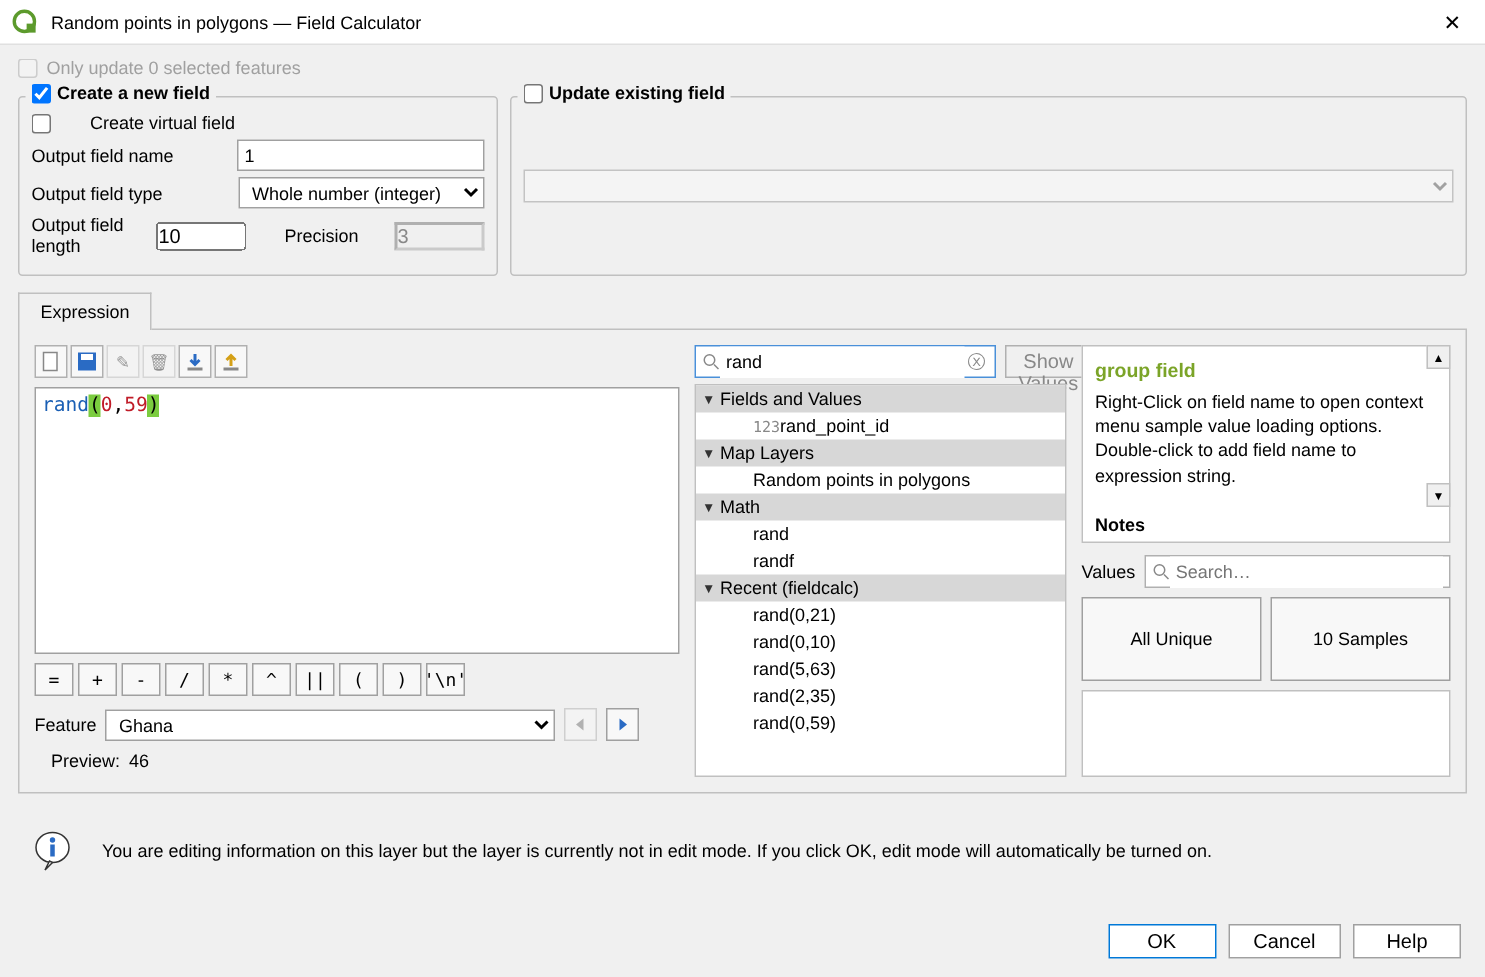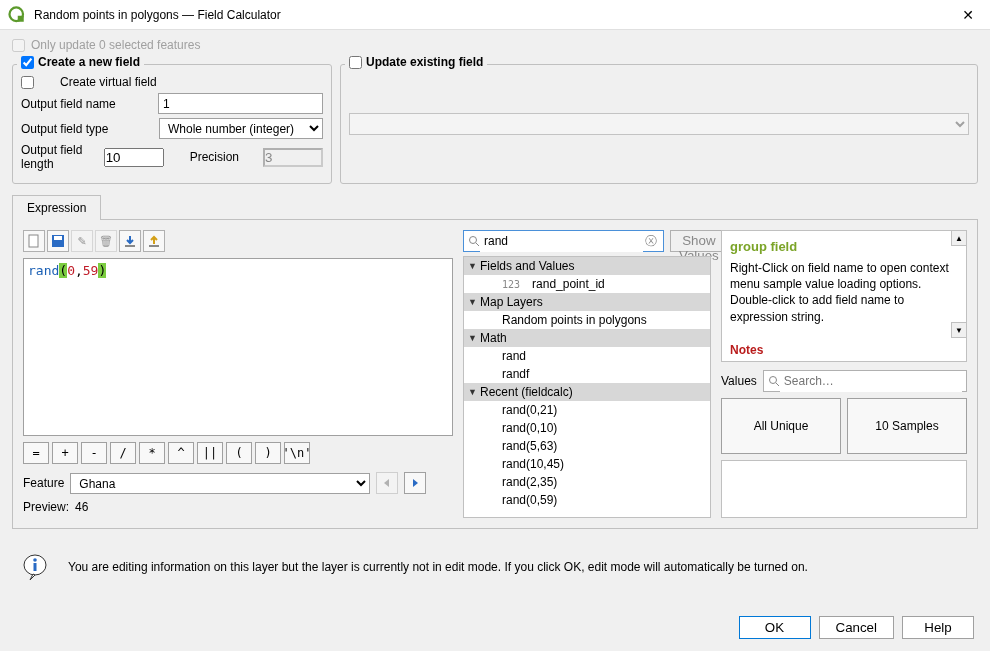--- a/index.html
+++ b/index.html
@@ -173,35 +173,35 @@
   overflow-y: auto;
 }
 .tree-group {
   background: #d7d7d7;
   padding: 2px 4px;
   display: flex; align-items: center;
   font-size: 12px;
 }
 .tree-arrow { width: 12px; font-size: 9px; color: #333; }
 .tree-item { padding: 2px 4px 2px 38px; }
-.tree-item .sub-icon { color: #888; font-family: monospace; font-size: 10px; margin-right: 12px; }
+.tree-item .sub-icon { color: #888; font-family: monospace; font-size: 10px; margin-right: 0; }
 
 .right-col { flex: 1; display: flex; flex-direction: column; position: relative; }
 .help-panel {
   border: 1px solid #c0c0c0;
   background: #fff;
   padding: 8px;
   flex: 0 0 auto;
   height: 132px;
   position: relative;
   overflow: hidden;
 }
 .help-title { color: #7ba428; font-weight: bold; font-size: 13px; margin-bottom: 6px; }
 .help-text { font-size: 12px; line-height: 1.35; }
-.help-notes { color: #b91c1c; font-weight: bold; position: absolute; bottom: 4px; left: 8px; }
+.help-notes { color: #000000; font-weight: bold; position: absolute; bottom: 4px; left: 8px; }
 .scroll-up, .scroll-down {
   position: absolute; right: 0; width: 16px; height: 16px;
   border: 1px solid #c0c0c0; background: #f0f0f0;
   display: flex; align-items: center; justify-content: center;
   font-size: 8px;
 }
 .scroll-up { top: 0; }
 .scroll-down { top: 92px; }
 
 .values-row { display: flex; align-items: center; gap: 6px; margin-top: 8px; }
@@ -364,21 +364,21 @@
             <svg width="10" height="10" viewBox="0 0 10 10">
               <path d="M7 1 L2 5 L7 9 Z" fill="#555"></path>
             </svg>
           </div>
         <div class="nav-btn">
             <svg width="10" height="10" viewBox="0 0 10 10">
               <path d="M3 1 L8 5 L3 9 Z" fill="#2a6bc4"></path>
             </svg>
           </div>
       </div>
-      <div class="row" style="margin-top:6px; gap:6px;">
+      <div class="row" style="margin-top:6px; gap:6px;margin-left:11px;">
         <span>Preview:</span>
         <span>46</span>
       </div>
     </div>
 
     <div class="mid-col">
       <div class="search-row">
         <div class="search-box">
           <svg width="12" height="12" viewBox="0 0 12 12">
               <circle cx="5" cy="5" r="3.5" fill="none" stroke="#888"></circle>
@@ -406,21 +406,20 @@
           </div>
         <div class="tree-item">rand</div>
         <div class="tree-item">randf</div>
         <div class="tree-group">
             <span class="tree-arrow">▼</span>
             <span>Recent (fieldcalc)</span>
           </div>
         <div class="tree-item">rand(0,21)</div>
         <div class="tree-item">rand(0,10)</div>
         <div class="tree-item">rand(5,63)</div>
-        <div class="tree-item">rand(10,45)</div>
         <div class="tree-item">rand(2,35)</div>
         <div class="tree-item">rand(0,59)</div>
       </div>
     </div>
 
     <div class="right-col">
       <div style="position:relative;">
         <div class="help-panel">
           <div class="help-title">group field</div>
           <div class="help-text">Right-Click on field name to open context menu sample value loading options.</div>

